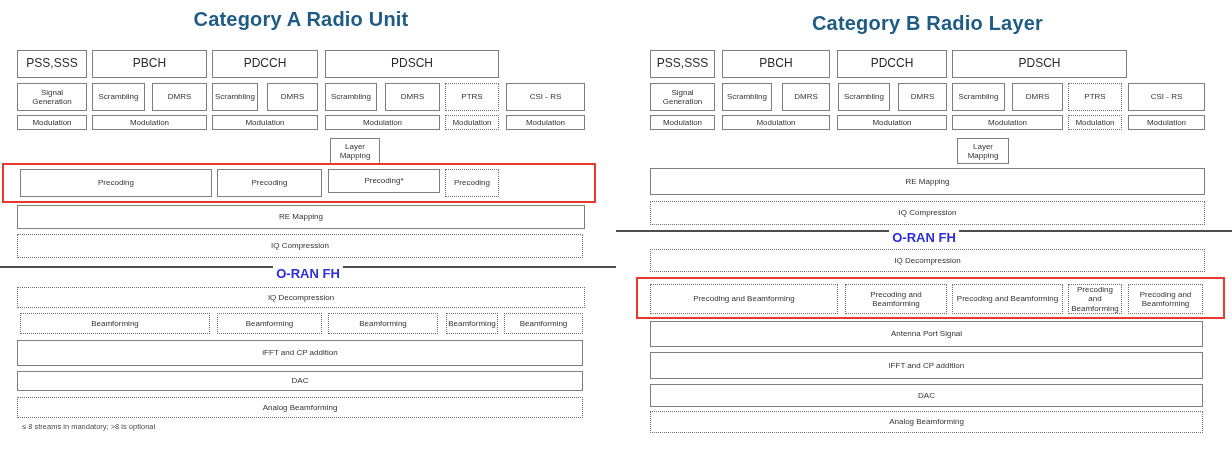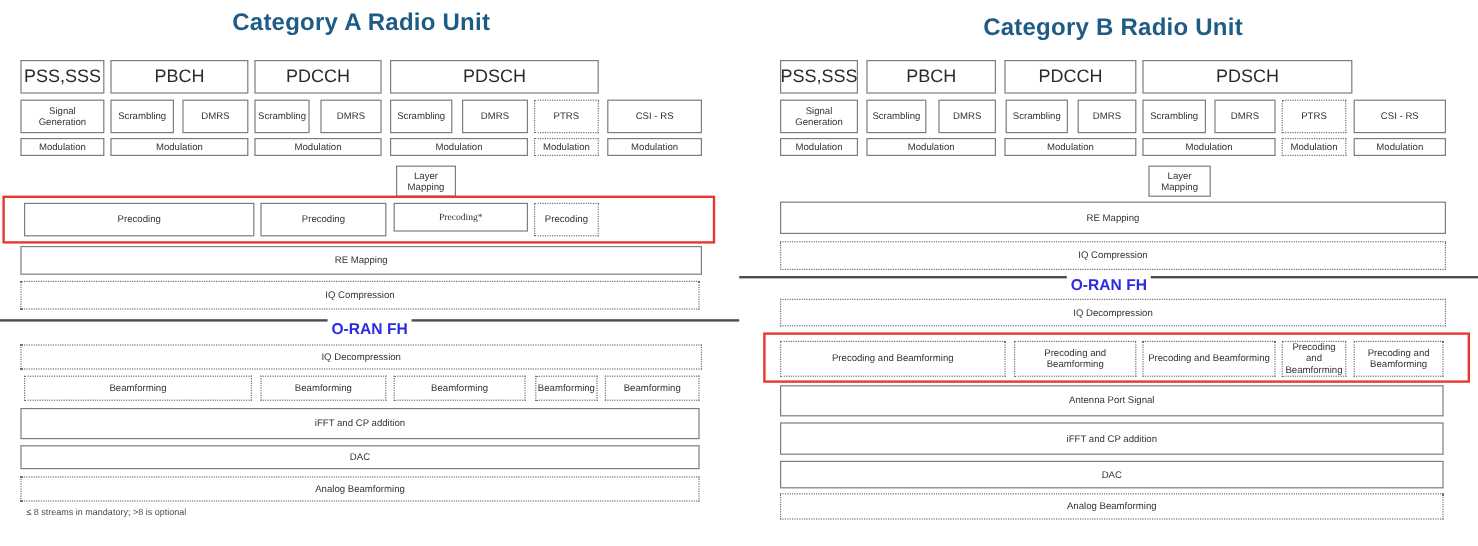--- a/index.html
+++ b/index.html
@@ -10,21 +10,21 @@
   .title{
     position:absolute;text-align:center;font-weight:bold;font-size:20px;
     color:#1e5c85;letter-spacing:.2px;
   }
   .box{
     position:absolute;box-sizing:border-box;display:flex;align-items:center;
     justify-content:center;text-align:center;background:#fff;
     border:1px solid #7d7d7d;font-size:8px;line-height:1.15;color:#333;
     padding:1px 2px;
   }
-  .hdr{font-size:15px;color:#2b2b2b;}
+  .hdr{font-size:12px;color:#2b2b2b;}
   .dashed{border:1px dotted #707070;}
   .hl{position:absolute;box-sizing:border-box;border:2px solid #e8382f;background:transparent;z-index:5;}
   .fh{position:absolute;display:flex;height:16px;}
   .fh-line{flex:1;border-top:2px solid #4d4d4d;height:0;}
   .fh-label{color:#2b2be0;font-weight:bold;font-size:13px;padding:0 3px;white-space:nowrap;}
   .footnote{position:absolute;font-size:7.5px;color:#4a4a4a;white-space:nowrap;}
 </style>
 </head>
 <body>
 
@@ -52,21 +52,21 @@
   <div class="box" style="left:212px;top:115px;width:106px;height:15px;">Modulation</div>
   <div class="box" style="left:325px;top:115px;width:115px;height:15px;">Modulation</div>
   <div class="box dashed" style="left:445px;top:115px;width:54px;height:15px;">Modulation</div>
   <div class="box" style="left:506px;top:115px;width:79px;height:15px;">Modulation</div>
 
   <div class="box" style="left:330px;top:138px;width:50px;height:26px;">Layer Mapping</div>
 
   <div class="hl" style="left:2px;top:163px;width:594px;height:40px;"></div>
   <div class="box" style="left:20px;top:169px;width:192px;height:28px;">Precoding</div>
   <div class="box" style="left:217px;top:169px;width:105px;height:28px;">Precoding</div>
-  <div class="box" style="left:328px;top:169px;width:112px;height:24px;font-family:Liberation Serif, serif;">Precoding*</div>
+  <div class="box" style="left:328px;top:169px;width:112px;height:24px;">Precoding*</div>
   <div class="box dashed" style="left:445px;top:169px;width:54px;height:28px;">Precoding</div>
 
   <div class="box" style="left:17px;top:205px;width:568px;height:24px;">RE Mapping</div>
   <div class="box dashed" style="left:17px;top:234px;width:566px;height:24px;">IQ Compression</div>
 
   <div class="fh" style="left:0;top:266px;width:616px;">
     <div class="fh-line"></div>
     <span class="fh-label">O-RAN FH</span>
     <div class="fh-line"></div>
   </div>
@@ -78,21 +78,21 @@
   <div class="box dashed" style="left:328px;top:313px;width:110px;height:21px;">Beamforming</div>
   <div class="box dashed" style="left:446px;top:313px;width:52px;height:21px;">Beamforming</div>
   <div class="box dashed" style="left:504px;top:313px;width:79px;height:21px;">Beamforming</div>
 
   <div class="box" style="left:17px;top:340px;width:566px;height:26px;">iFFT and CP addition</div>
   <div class="box" style="left:17px;top:371px;width:566px;height:20px;">DAC</div>
   <div class="box dashed" style="left:17px;top:397px;width:566px;height:21px;">Analog Beamforming</div>
 
   <div class="footnote" style="left:22px;top:422px;">≤ 8  streams in mandatory; &gt;8 is optional</div>
 
-  <div class="title" style="left:650px;top:12px;width:555px;">Category B Radio Unit</div>
+  <div class="title" style="left:650px;top:12px;width:555px;">Category B Radio Layer</div>
 
   <div class="box hdr" style="left:650px;top:50px;width:65px;height:28px;">PSS,SSS</div>
   <div class="box hdr" style="left:722px;top:50px;width:108px;height:28px;">PBCH</div>
   <div class="box hdr" style="left:837px;top:50px;width:110px;height:28px;">PDCCH</div>
   <div class="box hdr" style="left:952px;top:50px;width:175px;height:28px;">PDSCH</div>
 
   <div class="box" style="left:650px;top:83px;width:65px;height:28px;">Signal Generation</div>
   <div class="box" style="left:722px;top:83px;width:50px;height:28px;">Scrambling</div>
   <div class="box" style="left:782px;top:83px;width:48px;height:28px;">DMRS</div>
   <div class="box" style="left:838px;top:83px;width:52px;height:28px;">Scrambling</div>

